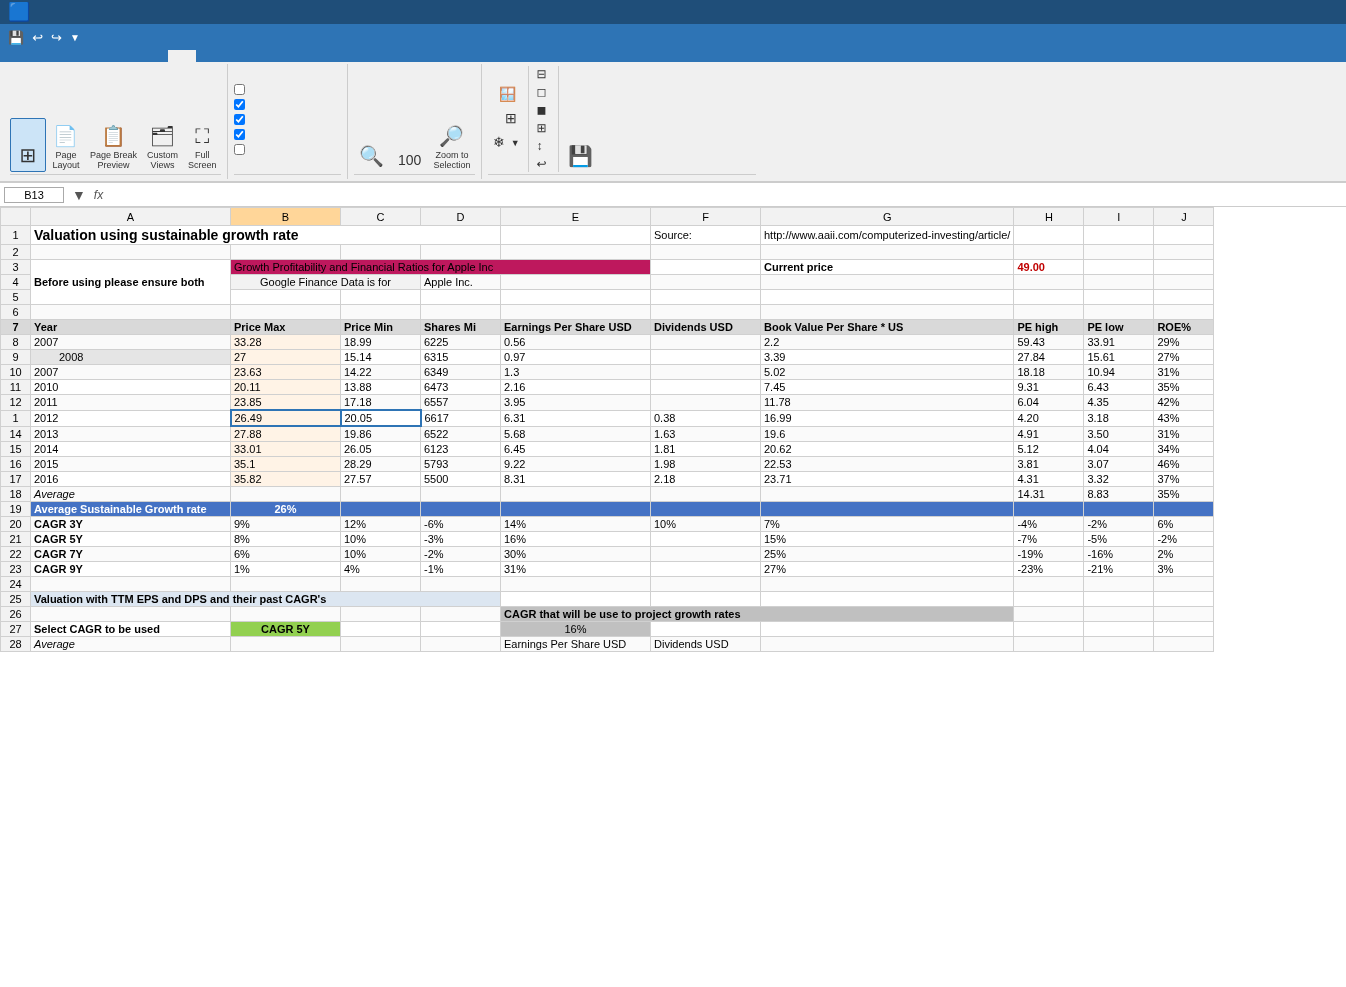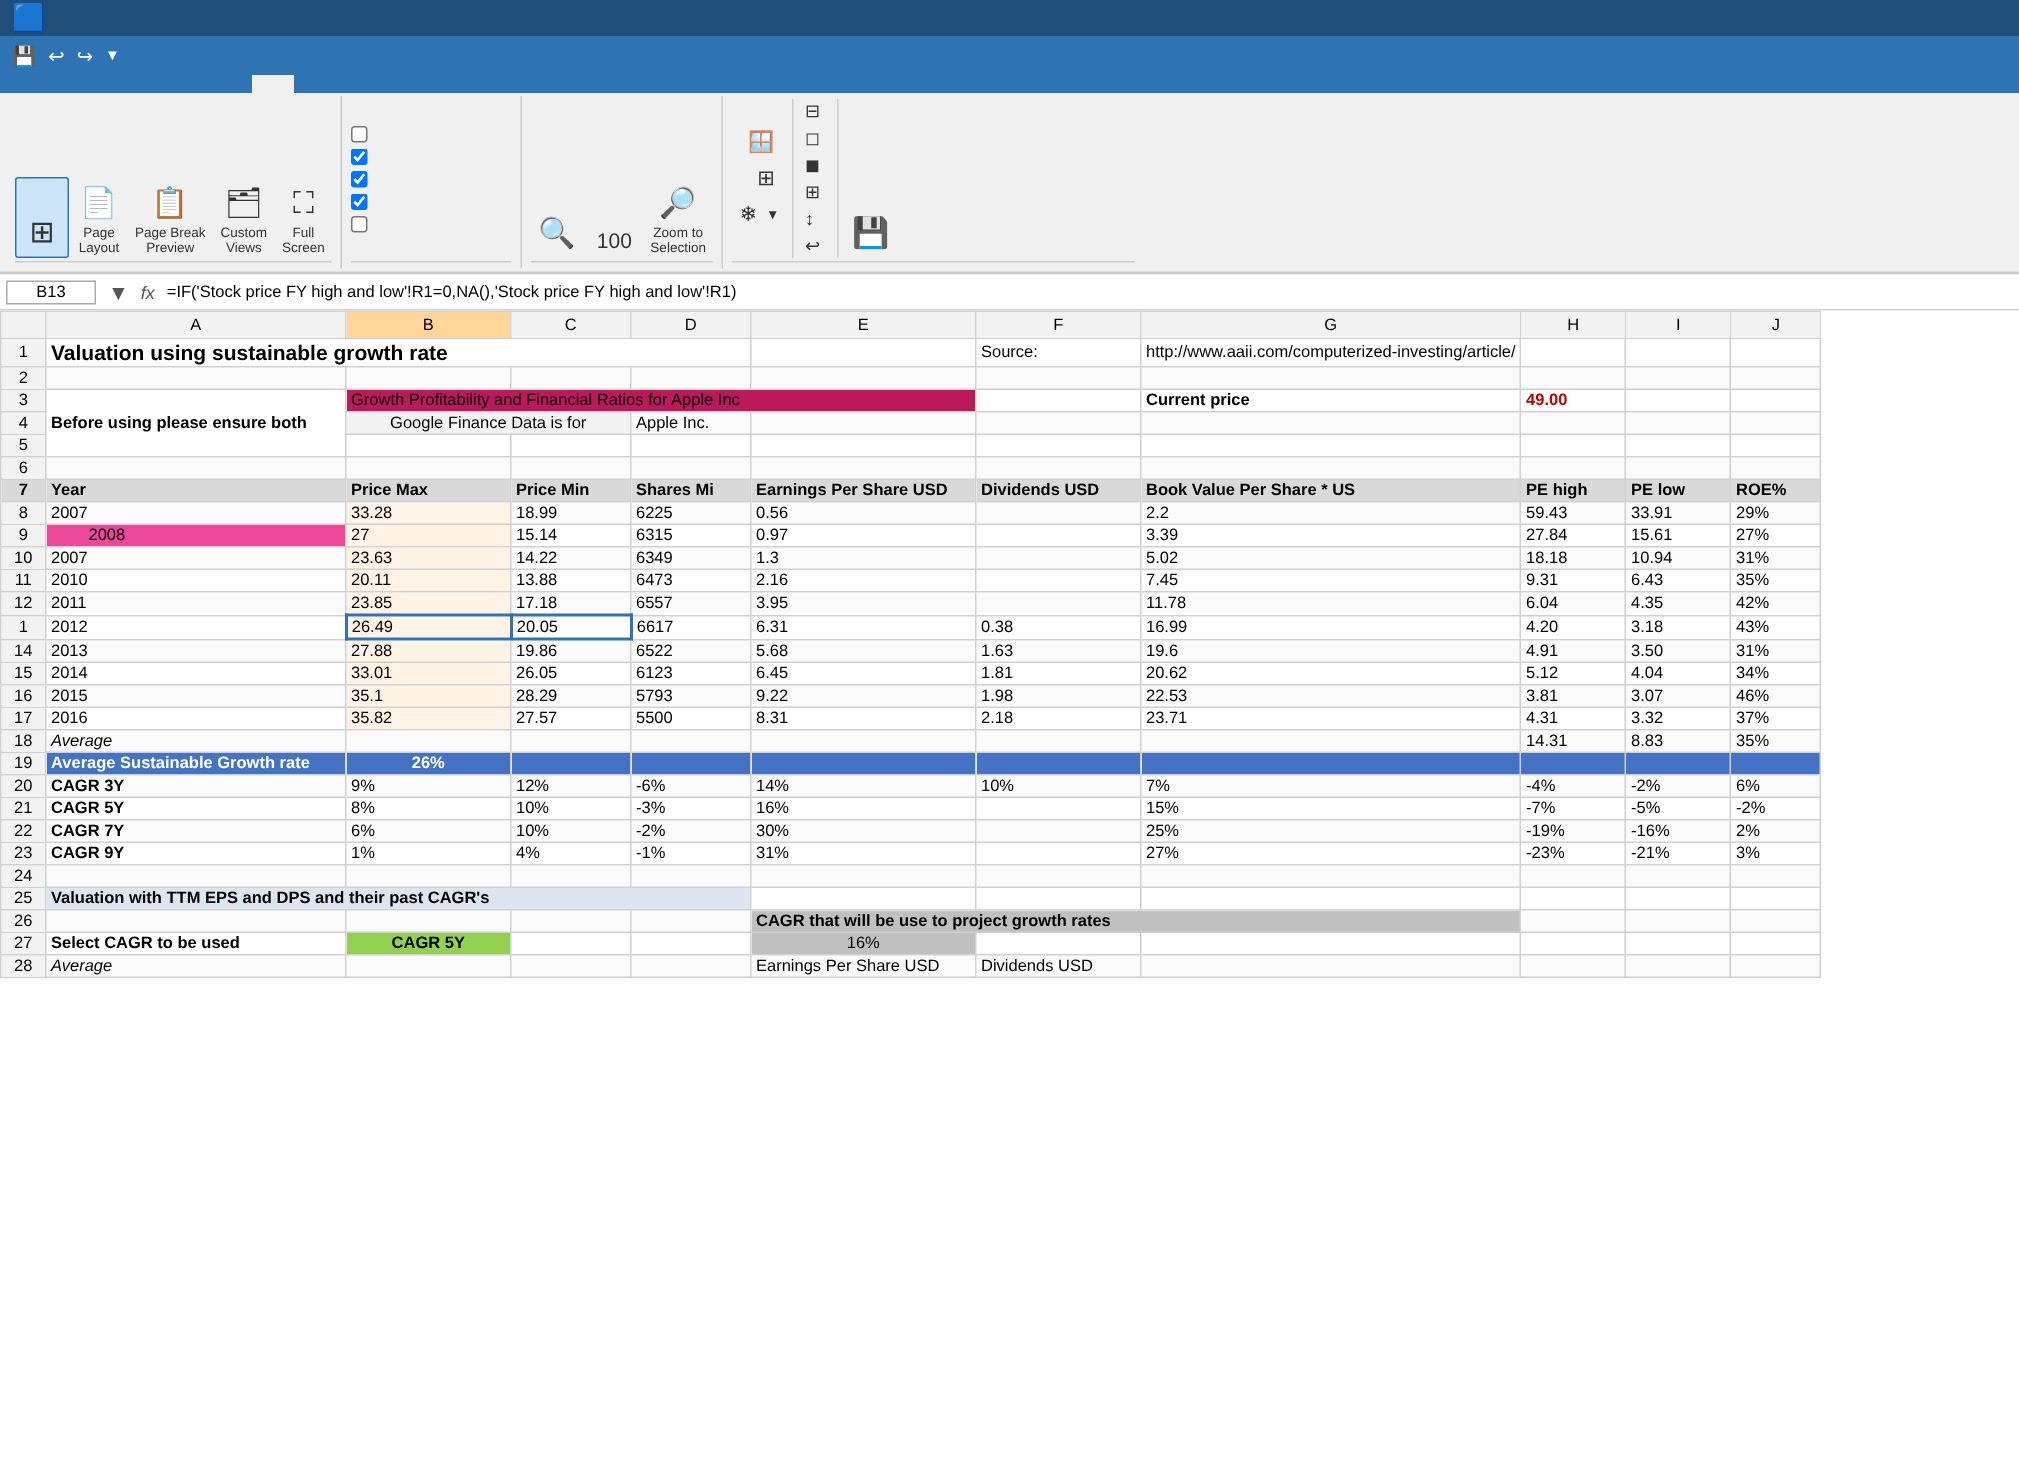--- a/index.html
+++ b/index.html
@@ -374,21 +374,20 @@
       <div class="ribbon-group-label"></div>
     </div>
 
   </div>
 </div>
 
 <div id="formula-bar">
   <input id="cell-ref" type="text" value="B13" style="">
   <span style="font-size:14px; color:#555; margin: 0 4px;">▼</span>
   <span id="fx-label">fx</span>
-  <input id="formula-input" type="text" value="=IF('Stock price FY high and low'!R1=0,NA(),'Stock price FY high and low'!R1)" style="">
 </div>
 
 <div id="spreadsheet-container">
   <table class="sheet">
     <thead>
       <tr>
         <th class="row-header"></th>
         <th class="col-A">A</th>
         <th class="col-B col-B-header" style="background:#ffd699;">B</th>
         <th class="col-C">C</th>
@@ -492,21 +491,21 @@
           <td style="background: rgb(250, 250, 250);">6225</td>
           <td style="background: rgb(250, 250, 250);">0.56</td>
           <td style="background: rgb(250, 250, 250);"></td>
           <td style="background: rgb(250, 250, 250);">2.2</td>
           <td style="background: rgb(250, 250, 250);">59.43</td>
           <td style="background: rgb(250, 250, 250);">33.91</td>
           <td style="background: rgb(250, 250, 250);">29%</td>
         </tr>
         <tr>
           <td class="row-num">9</td>
-          <td style="background: #ec4899; padding-left: 28px;">2008</td>
+          <td style="background: #e5e5e5; padding-left: 28px;">2008</td>
           <td style="background: rgb(255, 243, 230);">27</td>
           <td style="background: rgb(255, 255, 255);">15.14</td>
           <td style="background: rgb(255, 255, 255);">6315</td>
           <td style="background: rgb(255, 255, 255);">0.97</td>
           <td style="background: rgb(255, 255, 255);"></td>
           <td style="background: rgb(255, 255, 255);">3.39</td>
           <td style="background: rgb(255, 255, 255);">27.84</td>
           <td style="background: rgb(255, 255, 255);">15.61</td>
           <td style="background: rgb(255, 255, 255);">27%</td>
         </tr>

